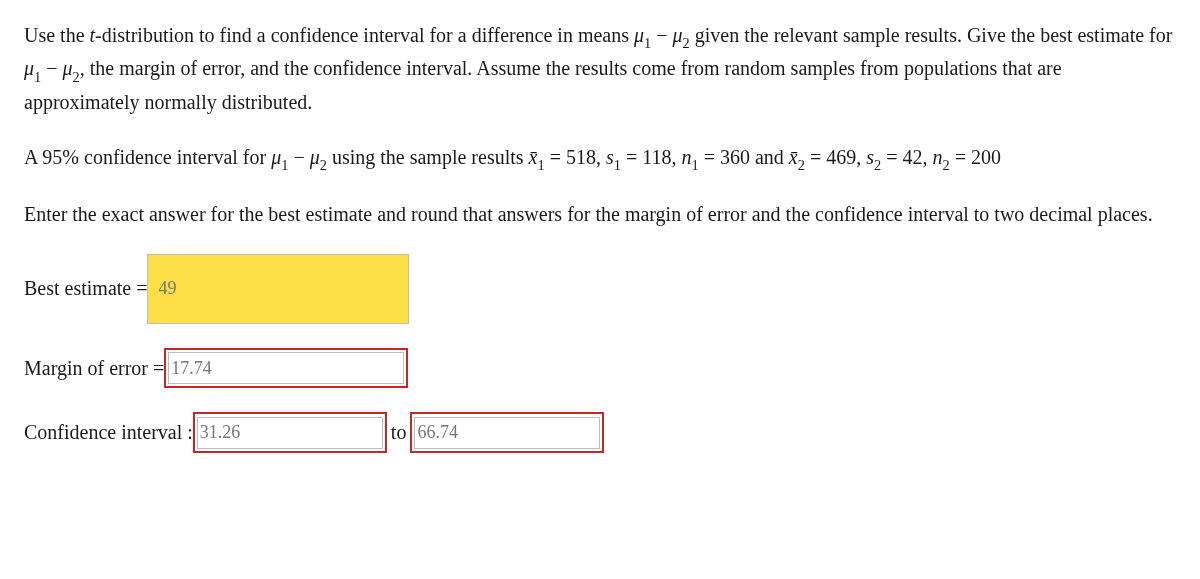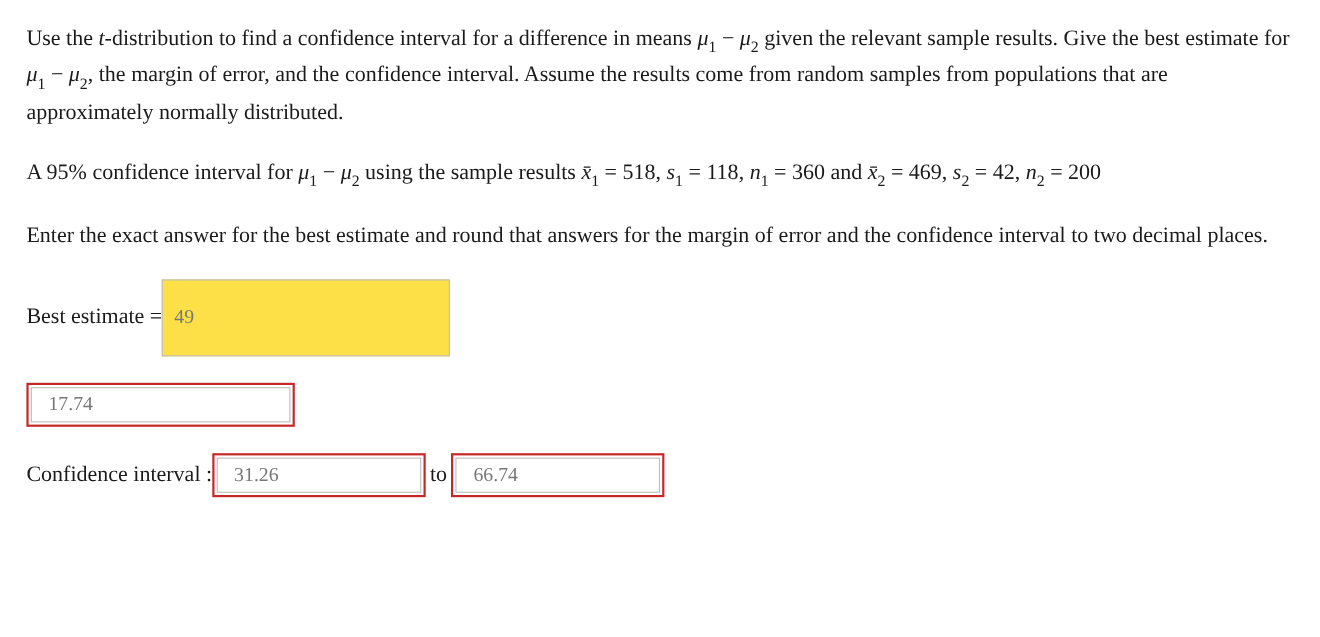--- a/index.html
+++ b/index.html
@@ -47,21 +47,21 @@
     border: 2px solid #c62828;
     padding: 2px;
     display: inline-block;
     width: 244px;
     box-sizing: border-box;
   }
   .input-inner {
     border: 1px solid #bdbdbd;
     height: 32px;
     width: 100%;
-    padding: 0 15px;
+    padding: 0 2px;
     font-family: inherit;
     font-size: 18px;
     color: #777;
     background: #fff;
     box-sizing: border-box;
   }
   input {
     outline: none;
   }
   .to-text {
@@ -90,20 +90,21 @@
 </div>
 
 <div class="paragraph">Enter the exact answer for the best estimate and round that answers for the margin of error and the confidence interval to two decimal places.</div>
 
 <div class="row">
   <span class="label">Best estimate =</span>
   <input type="text" class="input-single" value="49" style="">
 </div>
 
 <div class="row">
+  <span class="label">Margin of error =</span>
   <span class="input-wrap">
     <input type="text" class="input-inner" value="17.74" style="">
   </span>
 </div>
 
 <div class="row">
   <span class="label">Confidence interval :</span>
   <span class="ci-input-wrap">
     <input type="text" class="input-inner" value="31.26" style="">
   </span>

